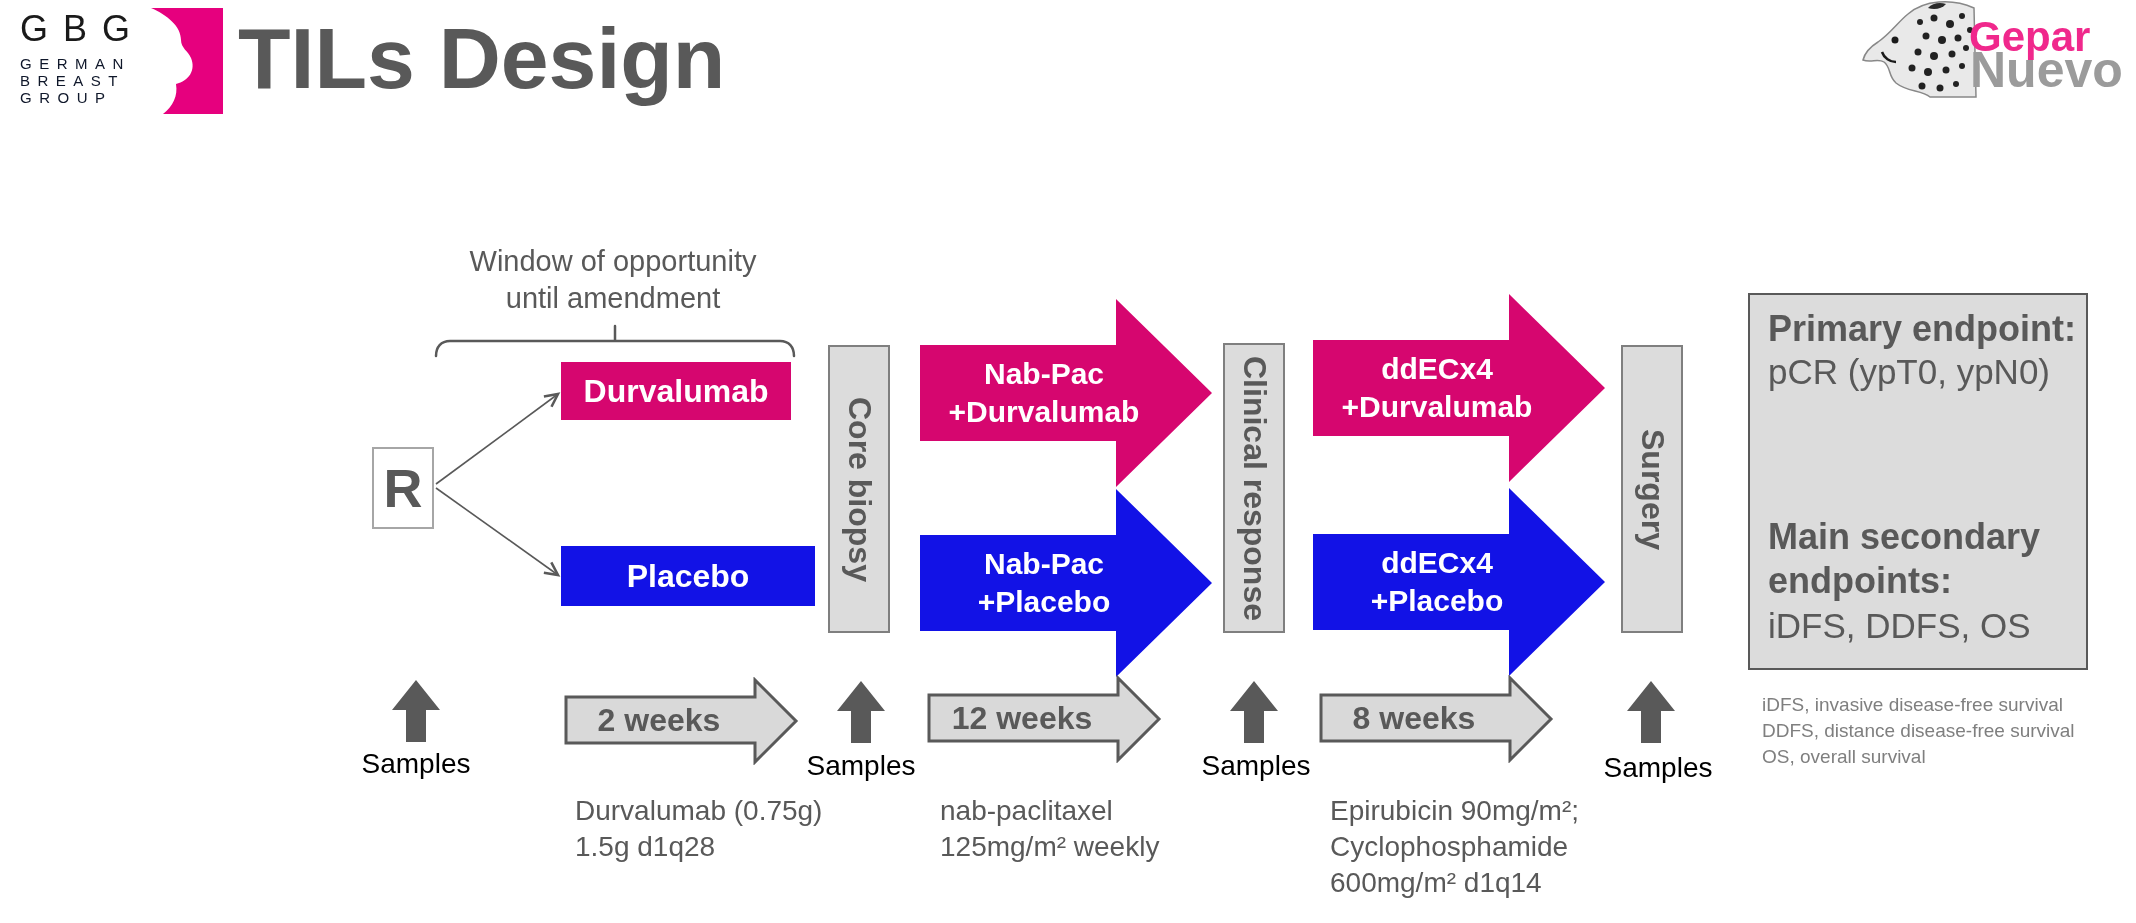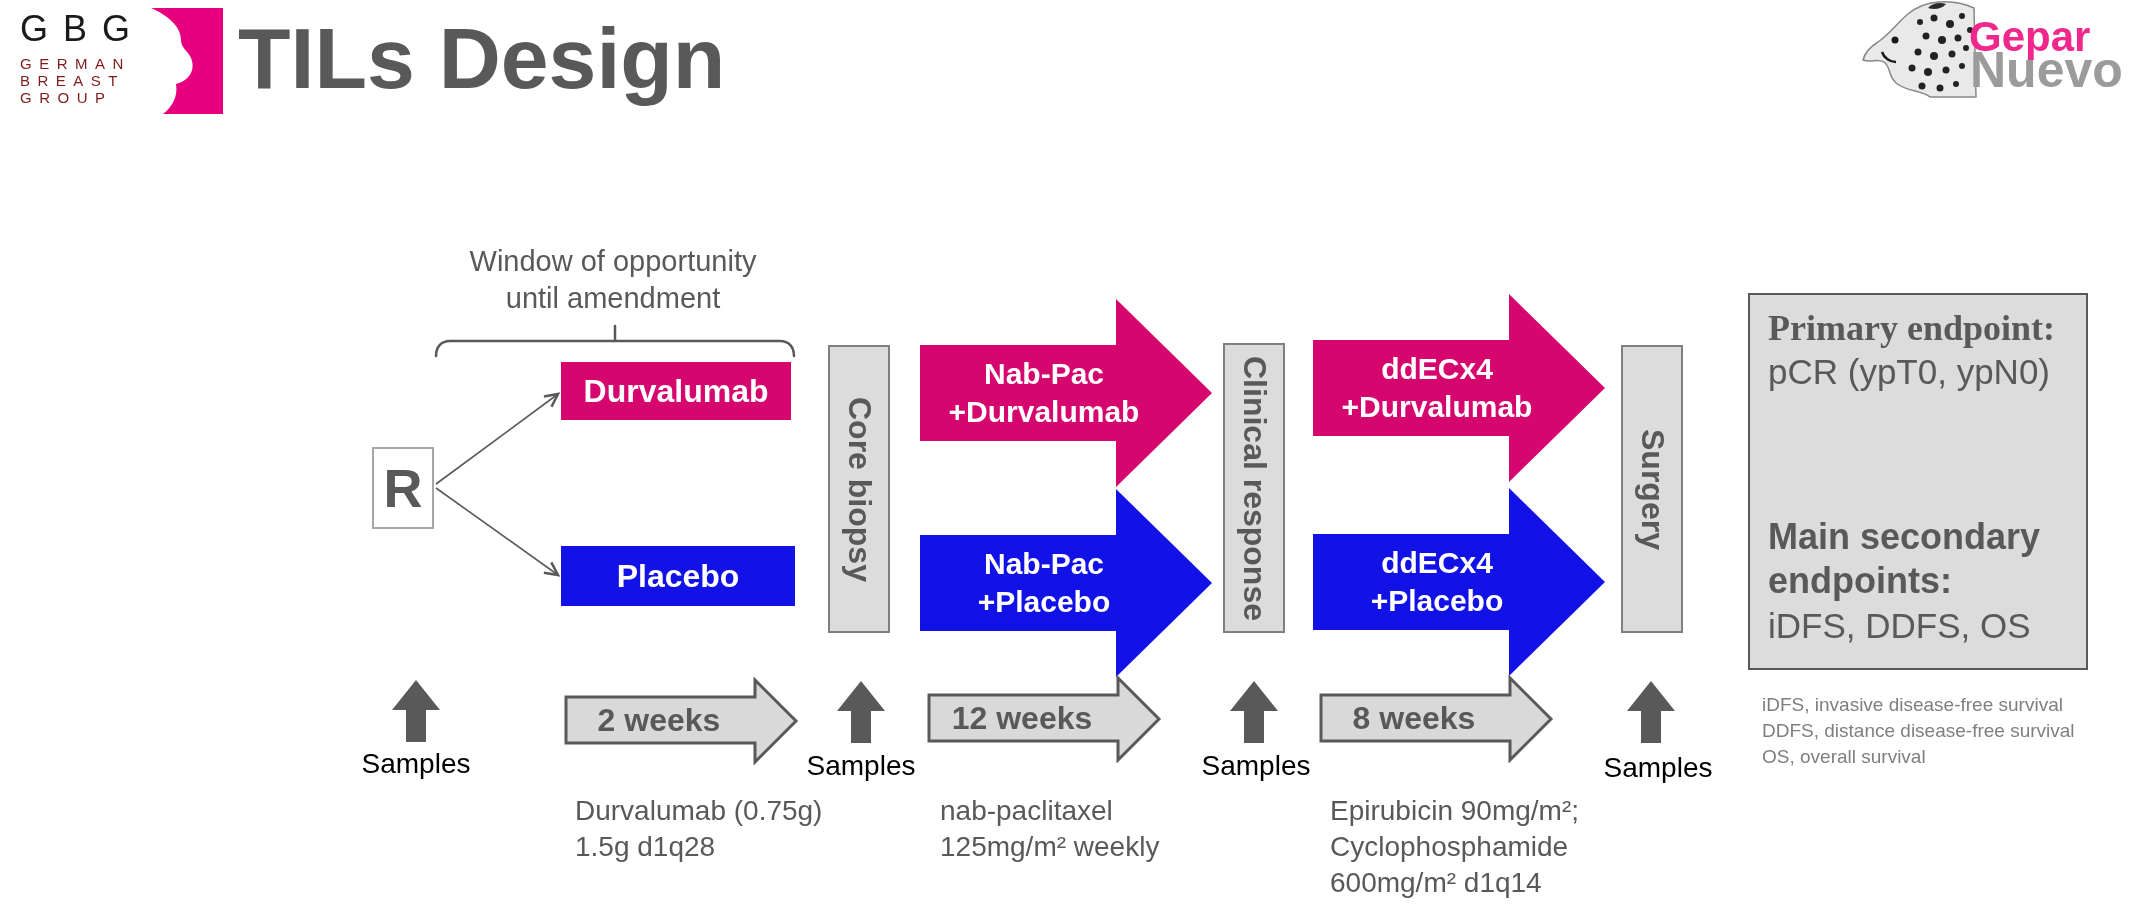--- a/index.html
+++ b/index.html
@@ -1,21 +1,21 @@
 <!DOCTYPE html>
 <html><head>
 <meta charset="utf-8">
 <style>
   html,body{margin:0;padding:0;background:#fff;}
   .stage{position:relative;width:2136px;height:923px;background:#fff;overflow:hidden;
          font-family:"Liberation Sans","DejaVu Sans",sans-serif;color:#595959;}
   .abs{position:absolute;}
   
   .gbg-acronym{font-size:36px;letter-spacing:15px;color:#1a1a1a;font-weight:400;}
-  .gbg-line{font-size:15px;letter-spacing:7.5px;color:#7f1d1d;line-height:17px;font-weight:500;}
+  .gbg-line{font-size:15px;letter-spacing:7.5px;color:#0f172a;line-height:17px;font-weight:500;}
   .page-title{font-size:86px;font-weight:bold;color:#595959;line-height:1;}
   .gepar-word1{font-size:42px;font-weight:bold;color:#F0288C;line-height:1;}
   .gepar-word2{font-size:50px;font-weight:bold;color:#9B9B9B;line-height:1;}
   
   .graybox{background:#DCDCDC;border:2px solid #595959;box-sizing:border-box;}
   .vbox{background:#DCDCDC;border:2px solid #7F7F7F;box-sizing:border-box;
         display:flex;align-items:center;justify-content:center;}
   .vtext{writing-mode:vertical-rl;text-orientation:mixed;font-weight:bold;font-size:32px;color:#595959;}
   .armbox{display:flex;align-items:center;justify-content:center;color:#fff;
           font-weight:bold;font-size:32px;}
@@ -98,21 +98,21 @@
         <path d="M1,1 L9,5 L1,9" fill="none" stroke="#595959" stroke-width="1.6"></path>
       </marker>
     </defs>
     <line x1="3" y1="106" x2="125" y2="16" stroke="#595959" stroke-width="1.6" marker-end="url(#oh)"></line>
     <line x1="3" y1="110" x2="125" y2="197" stroke="#595959" stroke-width="1.6" marker-end="url(#oh)"></line>
   </svg>
 
   <div class="abs armbox" style="left:561px;top:362px;width:230px;height:58px;background:#D6066F;">
     <span>Durvalumab</span>
   </div>
-  <div class="abs armbox" style="left:561px;top:546px;width:234px;height:60px;background:#1212E6;">
+  <div class="abs armbox" style="left:561px;top:546px;width:254px;height:60px;background:#1212E6;">
     <span>Placebo</span>
   </div>
 
   <div class="abs vbox" style="left:828px;top:345px;width:62px;height:288px;">
     <span class="vtext">Core biopsy</span>
   </div>
   <div class="abs vbox" style="left:1223px;top:343px;width:62px;height:290px;">
     <span class="vtext">Clinical response</span>
   </div>
   <div class="abs vbox" style="left:1621px;top:345px;width:62px;height:288px;">
@@ -145,21 +145,21 @@
 
   <svg class="abs" style="left:1313px;top:488px;" width="294" height="188" viewBox="0 0 294 188">
     <polygon points="0,46 196,46 196,0 292,94 196,188 196,142 0,142" fill="#1212E6"></polygon>
   </svg>
   <div class="abs arrow-label" style="left:1313px;top:541px;width:248px;height:82px;">
     <div>ddECx4</div>
     <div>+Placebo</div>
   </div>
 
   <div class="abs graybox" style="left:1748px;top:293px;width:340px;height:377px;">
-    <div class="abs ep-bold" style="left:18px;top:14px;font-family:Liberation Serif, serif;">Primary endpoint:</div>
+    <div class="abs ep-bold" style="left:18px;top:14px;">Primary endpoint:</div>
     <div class="abs ep-reg" style="left:18px;top:58px;">pCR (ypT0, ypN0)</div>
     <div class="abs ep-bold" style="left:18px;top:222px;">Main secondary</div>
     <div class="abs ep-bold" style="left:18px;top:266px;">endpoints:</div>
     <div class="abs ep-reg" style="left:18px;top:312px;">iDFS, DDFS, OS</div>
   </div>
 
   <div class="abs footnote" style="left:1762px;top:692px;">
     <div>iDFS, invasive disease-free survival</div>
     <div>DDFS, distance disease-free survival</div>
     <div>OS, overall survival</div>

